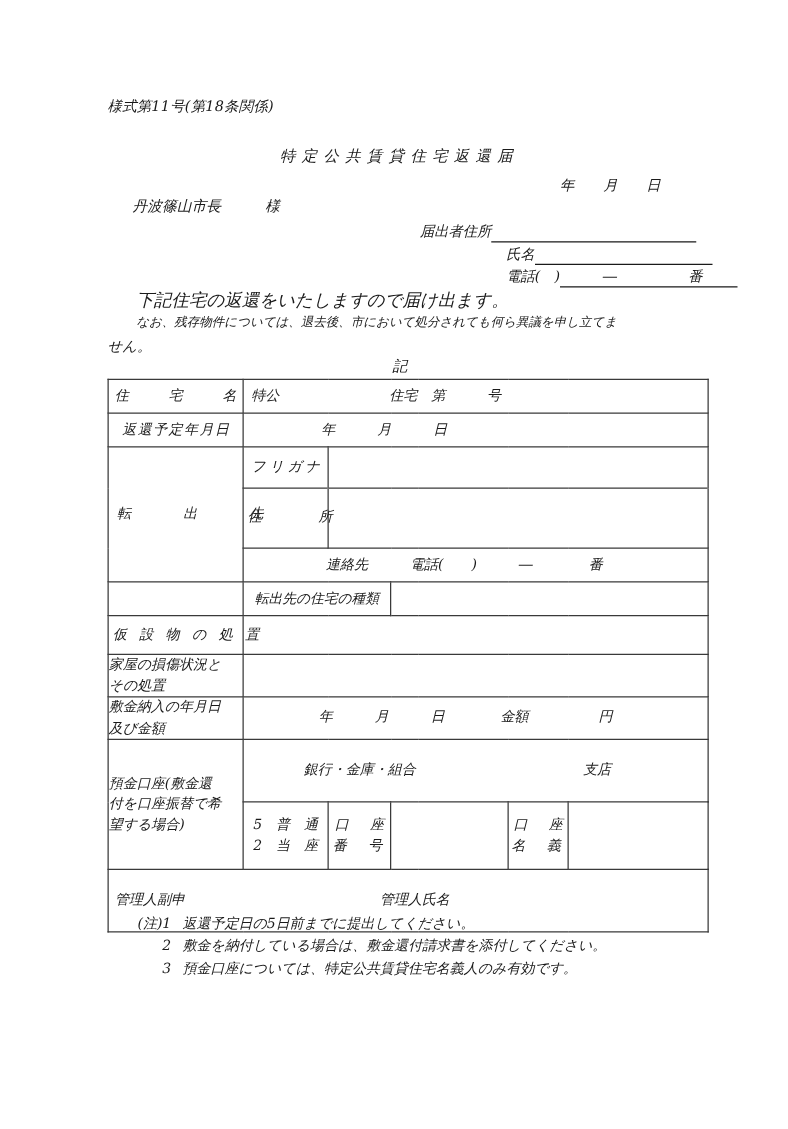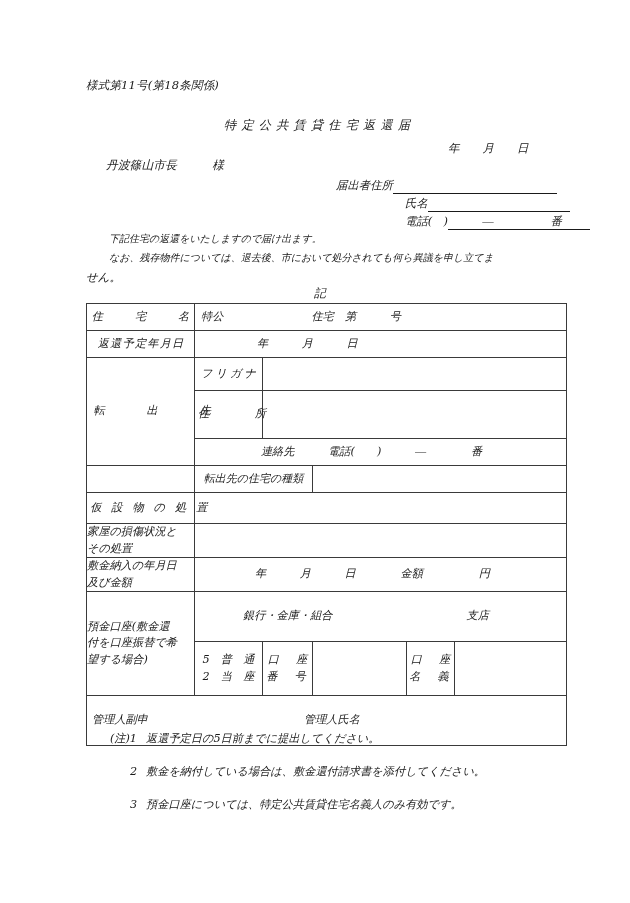--- a/index.html
+++ b/index.html
@@ -68,21 +68,21 @@
     border-bottom: 1px solid #1a1a1a;
     width: 142px;
     display: flex;
     justify-content: flex-start;
     white-space: pre;
   }
 
   
   #body-line-1 {
     left: 95px; top: 232px;
-    font-size: 10px;
+    font-size: 14px;
     text-align: center;
   }
   #body-line-2 {
     left: 95px; top: 251px;
     font-size: 10px;
   }
   #body-line-3 {
     left: 72px; top: 270px;
     font-size: 11.5px;
   }
@@ -159,21 +159,21 @@
   #notes {
     position: absolute;
     left: 88px;
     top: 733px;
     font-size: 11.2px;
     line-height: 1.0;
   }
   .note-row {
     display: flex;
     align-items: flex-start;
-    margin-bottom: 22px;
+    margin-bottom: 7px;
   }
   .note-marker {
     white-space: pre;
     width: 44px;
     display: inline-block;
     text-align: right;
     padding-right: 9px;
     box-sizing: border-box;
   }
   .note-text { white-space: pre; }

